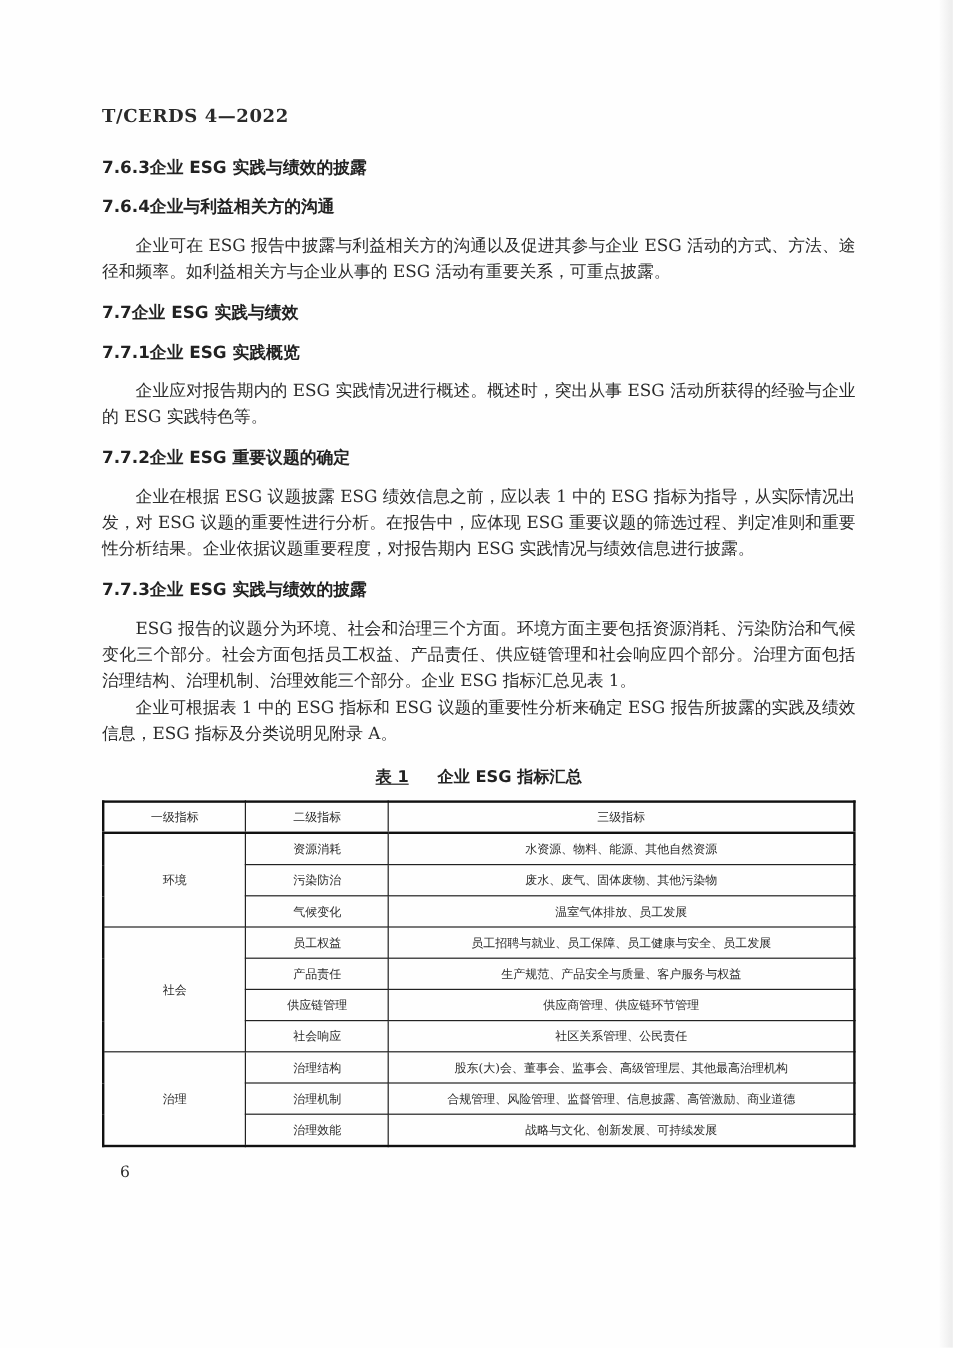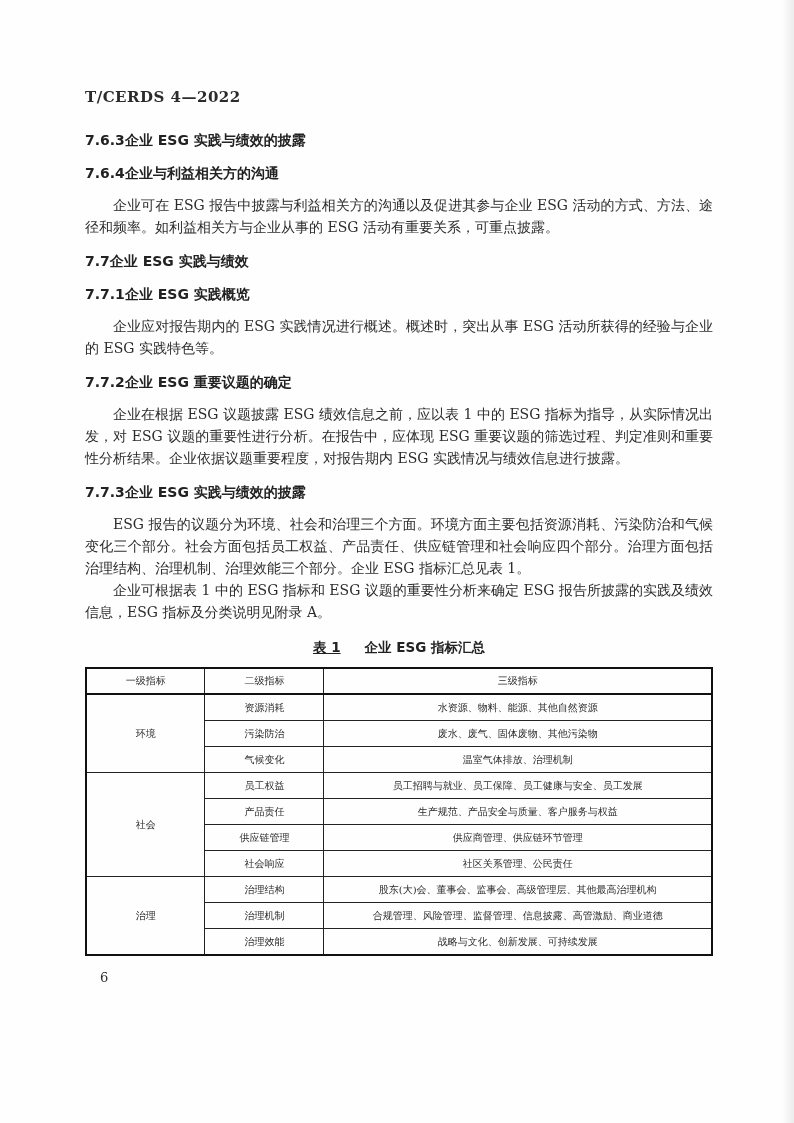--- a/index.html
+++ b/index.html
@@ -157,21 +157,21 @@
           <td rowspan="3">环境</td>
           <td>资源消耗</td>
           <td>水资源、物料、能源、其他自然资源</td>
         </tr>
         <tr>
           <td>污染防治</td>
           <td>废水、废气、固体废物、其他污染物</td>
         </tr>
         <tr>
           <td>气候变化</td>
-          <td>温室气体排放、治理机制</td>
+          <td>温室气体排放、员工发展</td>
         </tr>
         <tr>
           <td rowspan="4">社会</td>
           <td>员工权益</td>
           <td>员工招聘与就业、员工保障、员工健康与安全、员工发展</td>
         </tr>
         <tr>
           <td>产品责任</td>
           <td>生产规范、产品安全与质量、客户服务与权益</td>
         </tr>

